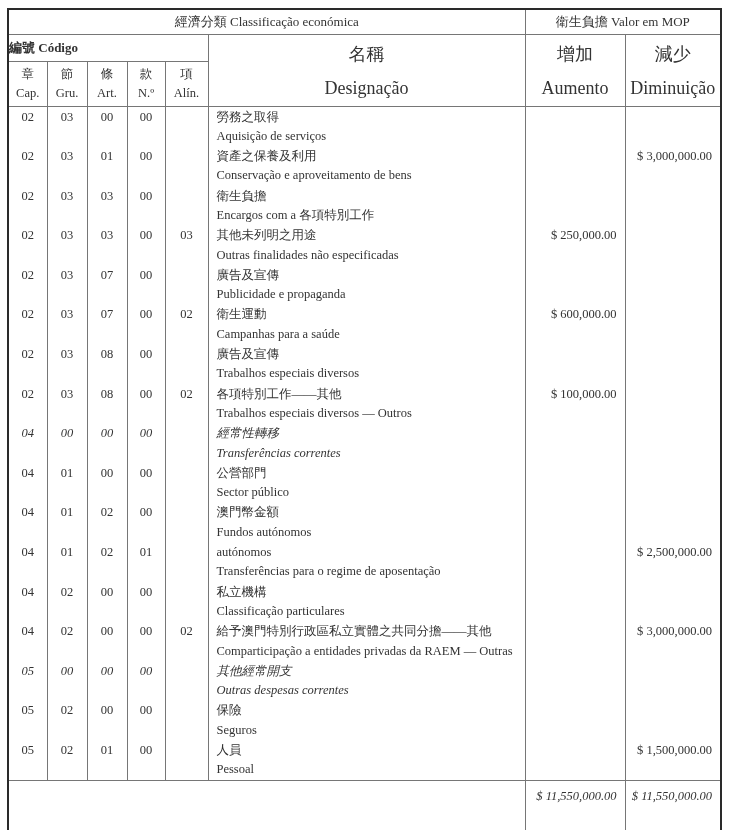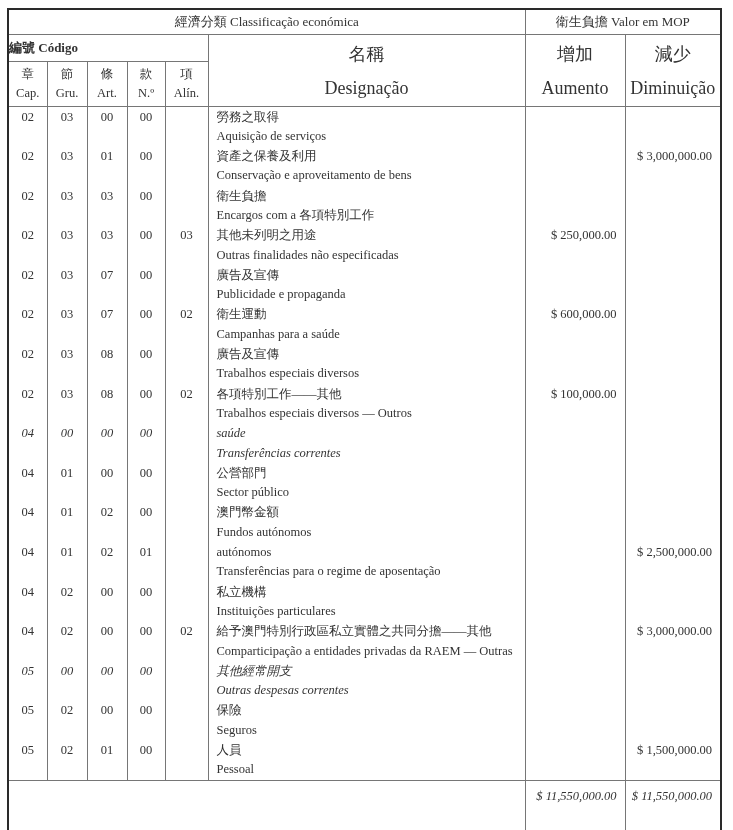--- a/index.html
+++ b/index.html
@@ -239,21 +239,21 @@
           <td class="amt">$ 100,000.00</td>
           <td class="amt"></td>
         </tr>
         <tr class="body-row em">
           <td class="code">04</td>
           <td class="code">00</td>
           <td class="code">00</td>
           <td class="code">00</td>
           <td class="code"></td>
           <td class="desig">
-            <div class="zh">saúde</div>
+            <div class="zh">經常性轉移</div>
             <div class="pt">Transferências correntes</div>
           </td>
           <td class="amt"></td>
           <td class="amt"></td>
         </tr>
         <tr class="body-row">
           <td class="code">04</td>
           <td class="code">01</td>
           <td class="code">00</td>
           <td class="code">00</td>
@@ -292,21 +292,21 @@
           <td class="amt">$ 2,500,000.00</td>
         </tr>
         <tr class="body-row">
           <td class="code">04</td>
           <td class="code">02</td>
           <td class="code">00</td>
           <td class="code">00</td>
           <td class="code"></td>
           <td class="desig">
             <div class="zh">私立機構</div>
-            <div class="pt">Instituições particulares</div>
+            <div class="pt">Classificação particulares</div>
           </td>
           <td class="amt"></td>
           <td class="amt"></td>
         </tr>
         <tr class="body-row">
           <td class="code">04</td>
           <td class="code">02</td>
           <td class="code">00</td>
           <td class="code">00</td>
           <td class="code">02</td>

